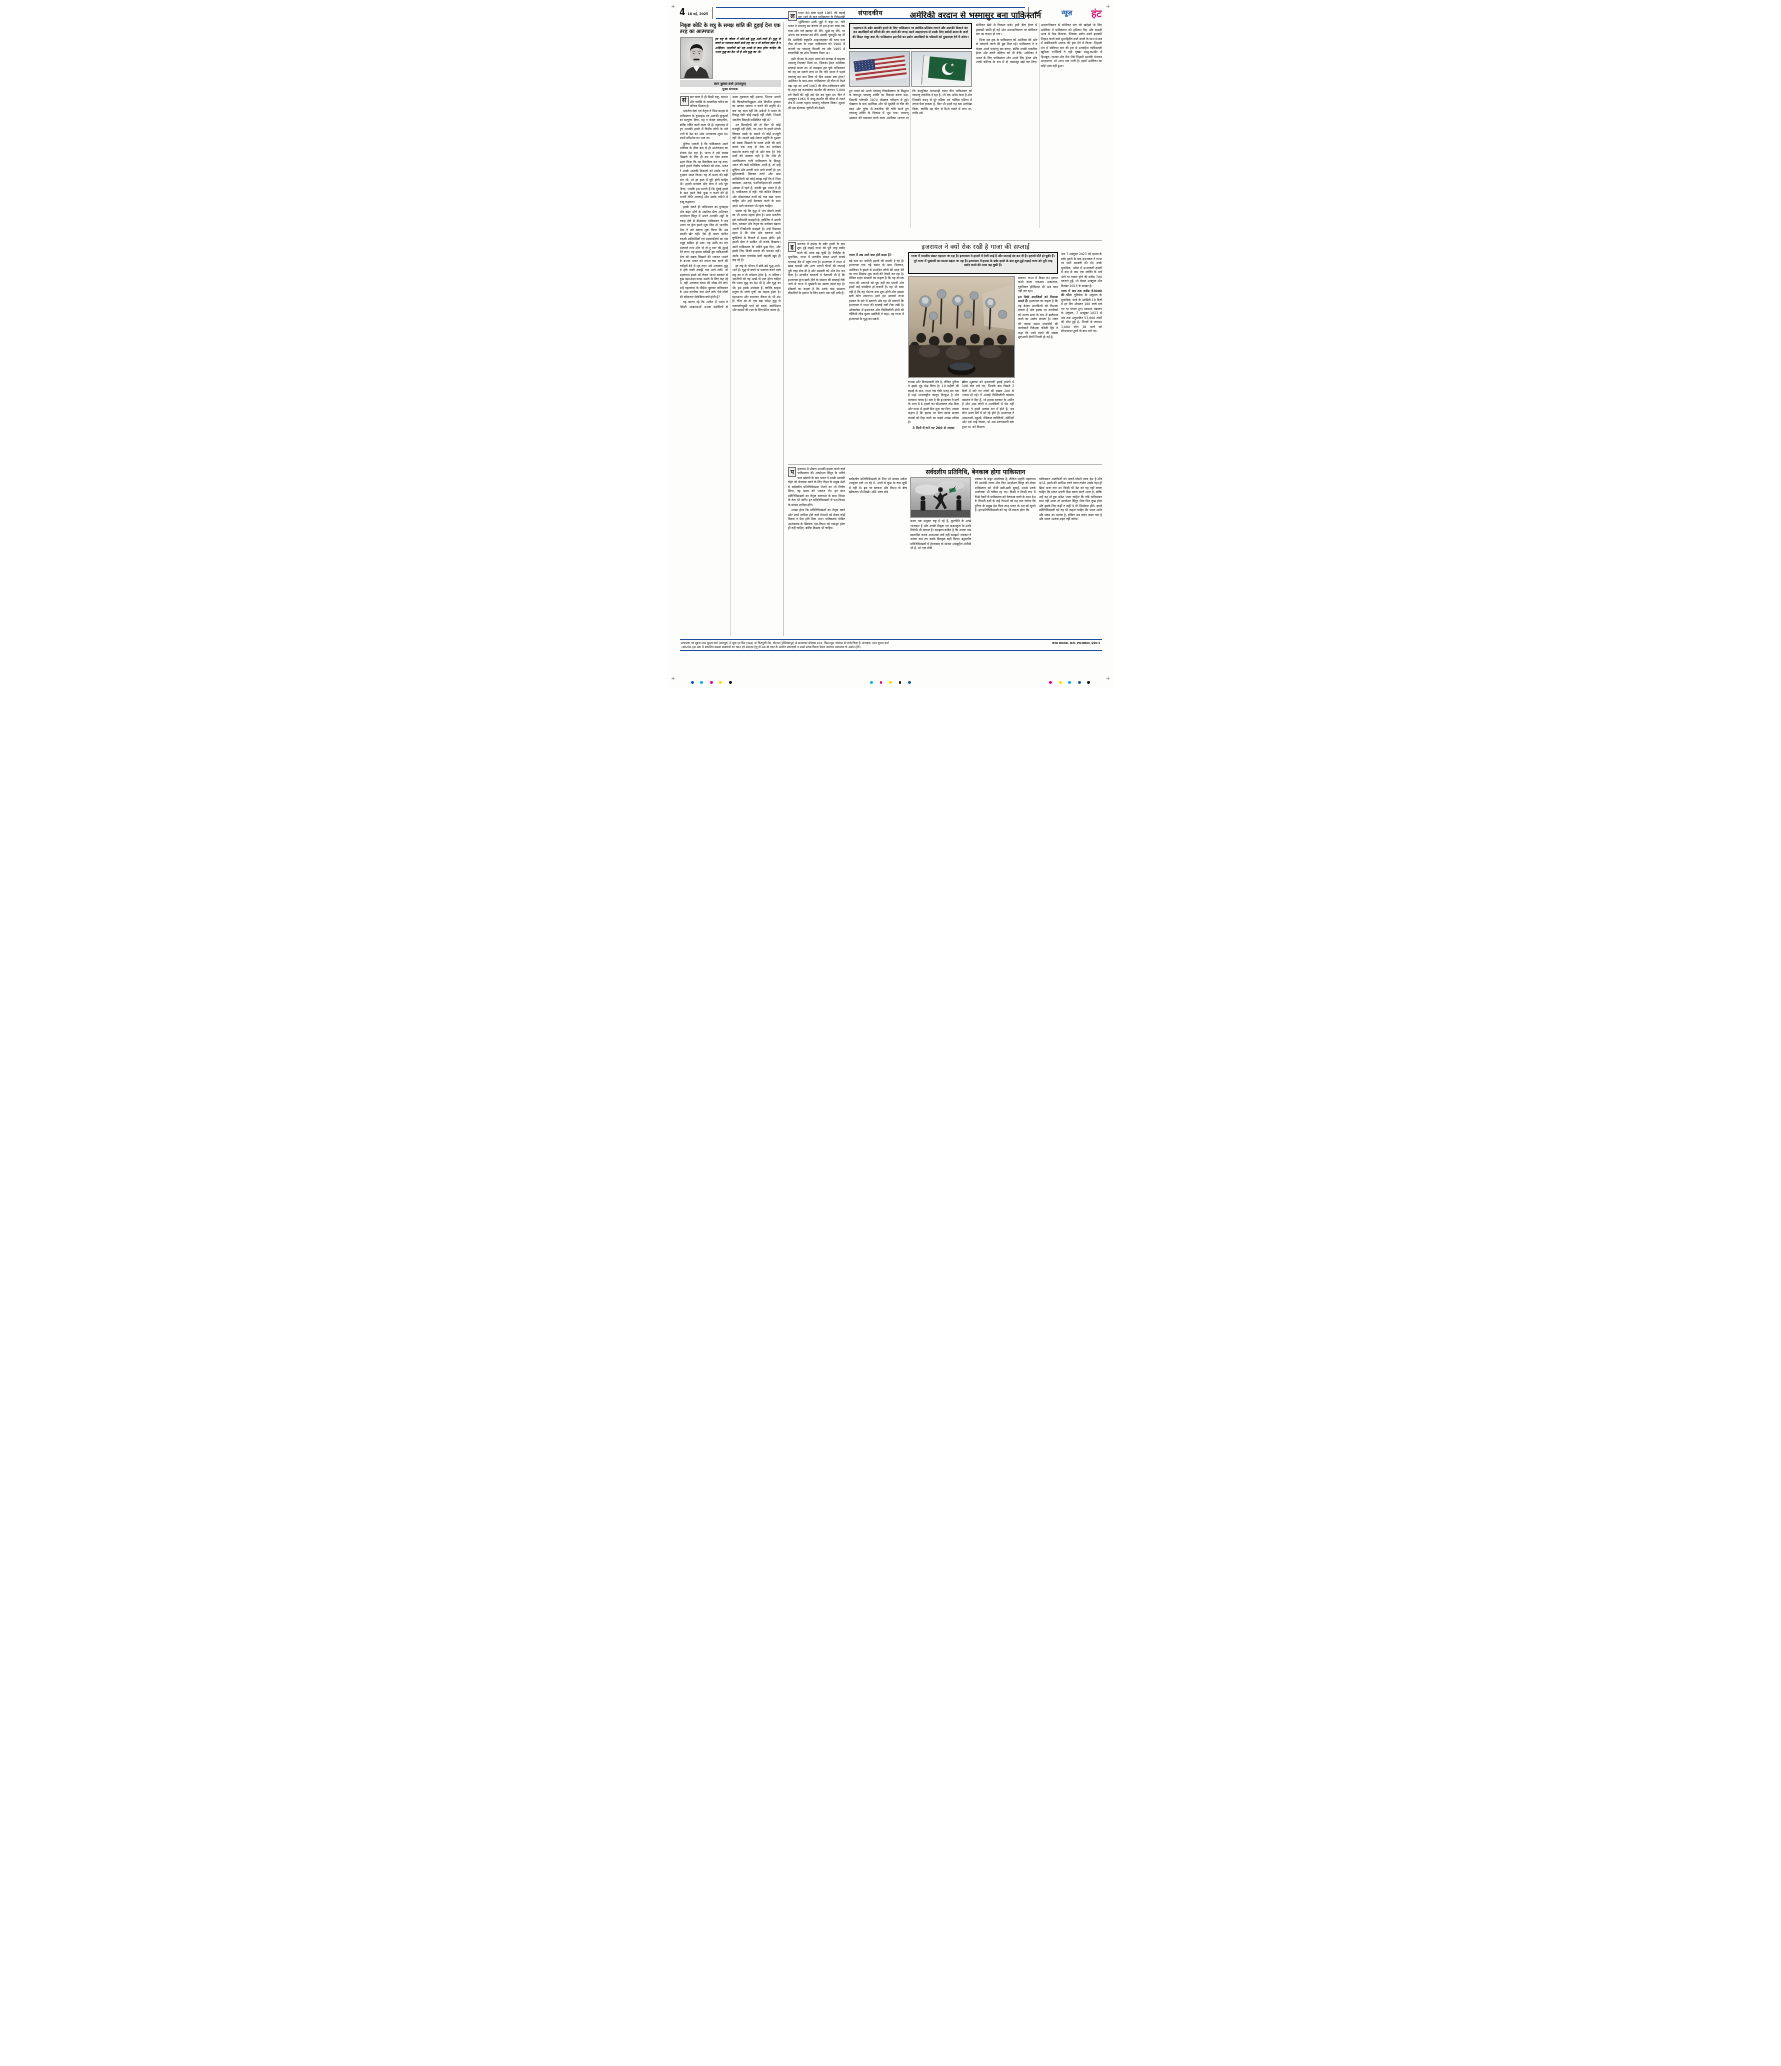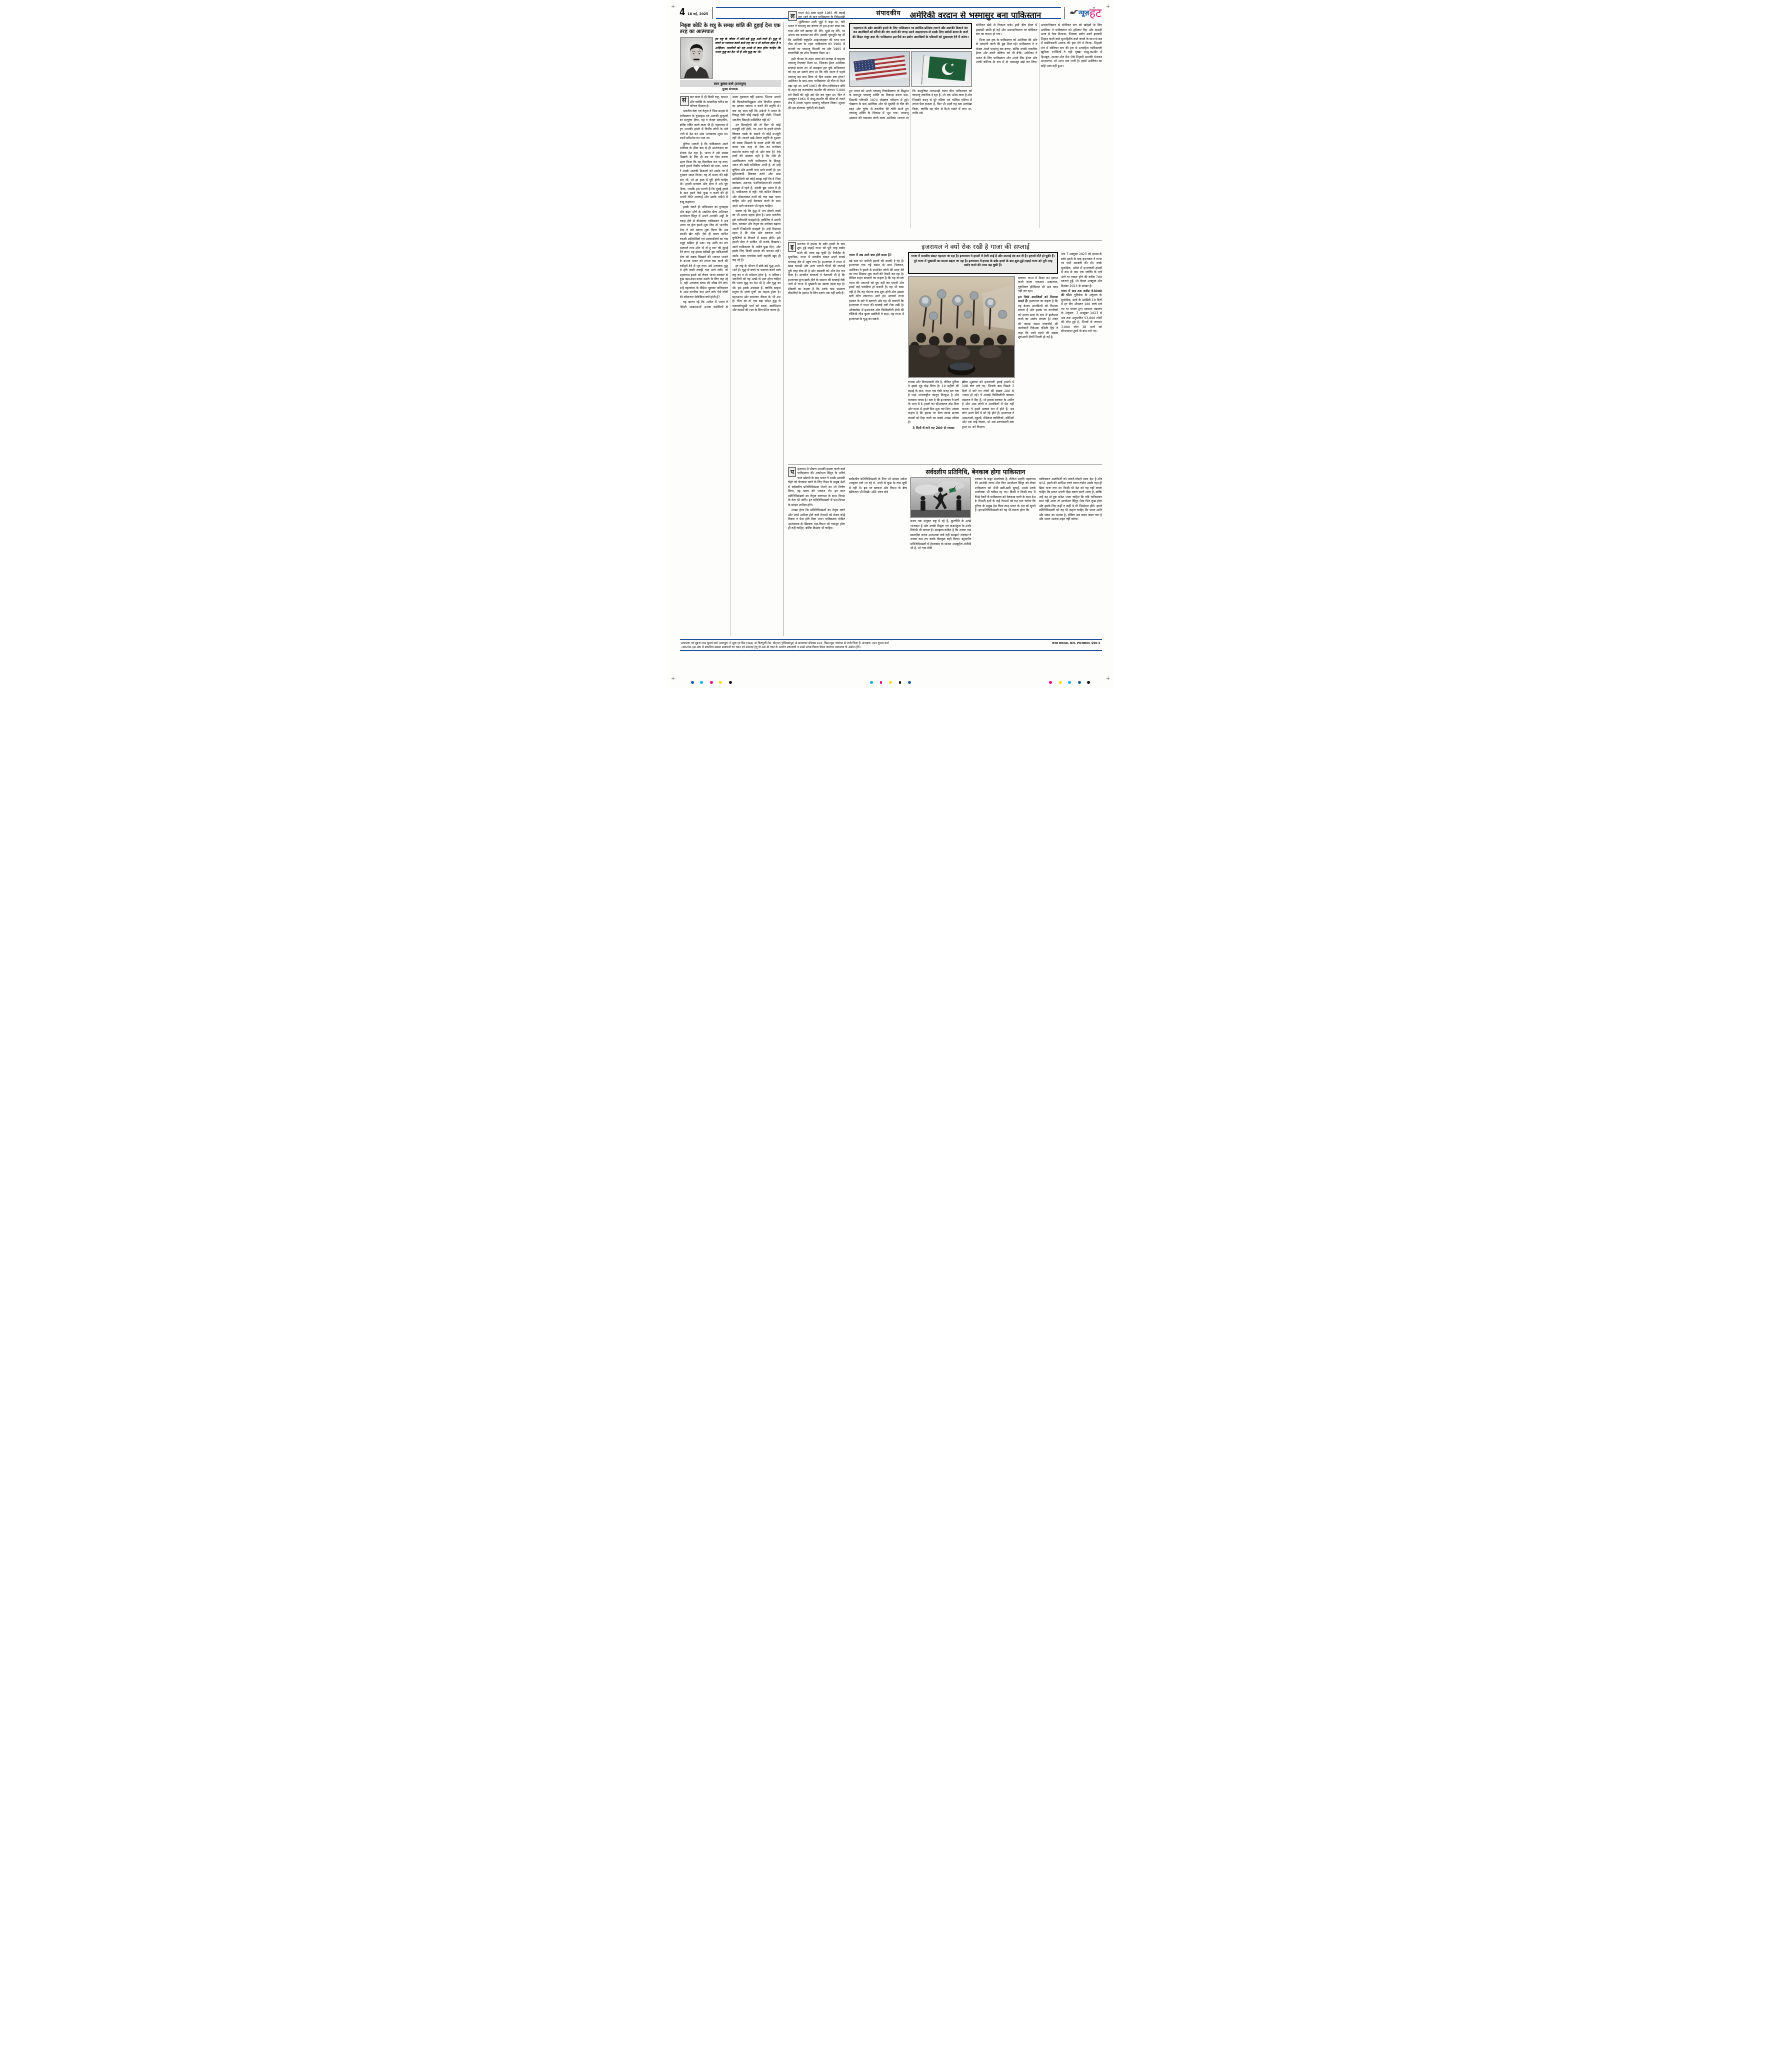--- a/index.html
+++ b/index.html
@@ -9,23 +9,23 @@
   .crop { position:absolute; color:#666; font-size:5px; line-height:1; }
   .crop.tl{left:2.9px;top:4.1px}.crop.tr{right:2.9px;top:4.1px}.crop.bl{left:2.9px;bottom:6.6px}.crop.br{right:2.9px;bottom:6.6px}
 
   
   .hdr { position:absolute; left:11.6px; top:6.6px; width:422px; height:12.4px; display:flex; align-items:stretch; }
   .hdr-left { display:flex; align-items:baseline; gap:2.1px; padding:0.8px 3.3px 0 0; border-right:0.4px solid #888; }
   .pgnum { font-size:8.3px; font-weight:bold; line-height:10.7px; }
   .pgdate { font-size:3.3px; font-weight:bold; }
   .hdr-center { flex:1; margin:0 3.3px; border-top:0.4px solid #1d4e9e; border-bottom:1.2px double #1d4e9e; display:flex; align-items:center; justify-content:center; }
   .section-title { font-size:6.2px; font-weight:bold; letter-spacing:0.4px; }
-  .hdr-logo { display:flex; align-items:center; gap:0; padding-left:3.3px; border-left:0.4px solid #888; }
+  .hdr-logo { display:flex; align-items:center; gap:19px; padding-left:3.3px; border-left:0.4px solid #888; }
   .logo1 { font-size:6.6px; font-weight:bold; color:#1558a7; }
-  .logo2 { font-size:12px; font-weight:normal; color:#d41f7b; }
+  .logo2 { font-size:10px; font-weight:bold; color:#d41f7b; }
 
   .vline { position:absolute; left:115px; top:21.5px; height:614px; width:0.4px; background:#ccc; }
   .divider { position:absolute; left:120px; width:314px; height:0.4px; background:#b9b9b9; }
   .d1{top:240px} .d2{top:464px}
 
   
   .body-text { font-size:3.1px; line-height:1.45; text-align:justify; color:#161616; }
   .body-text p { margin:0 0 0.8px; }
   p.ind { text-indent:3.3px; }
   .dropcap { float:left; font-size:6.2px; font-weight:bold; line-height:1.05; border:0.4px solid #777; background:#f0f0ee; padding:0.8px 1.4px; margin:0.4px 1.2px 0 0; }

